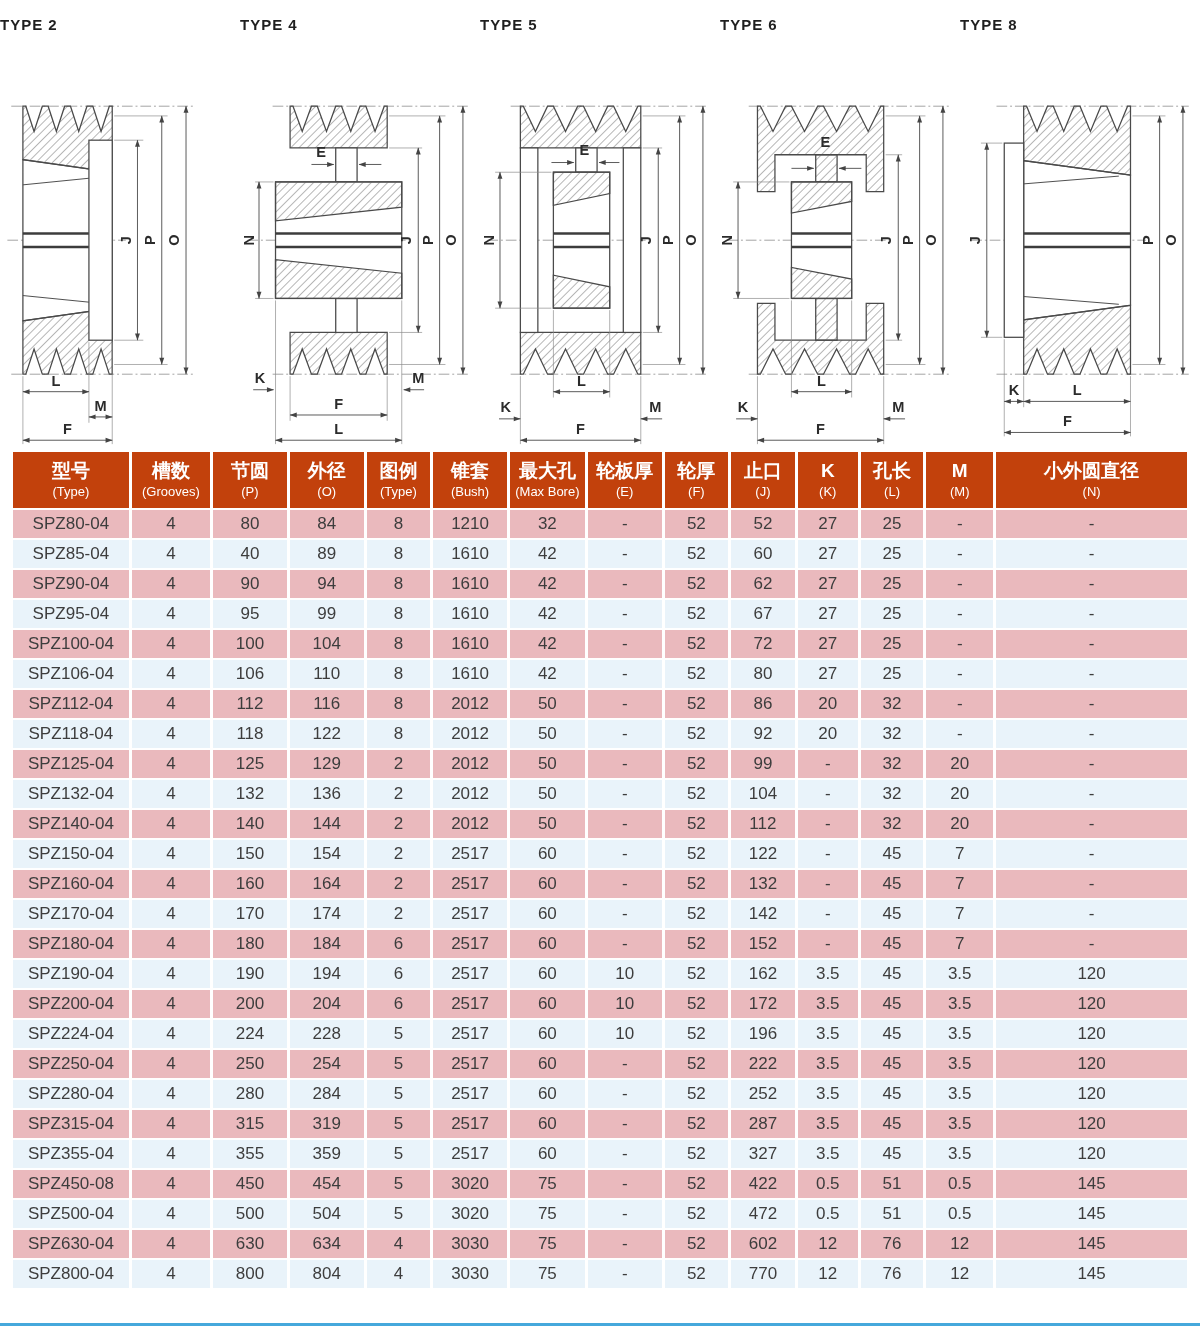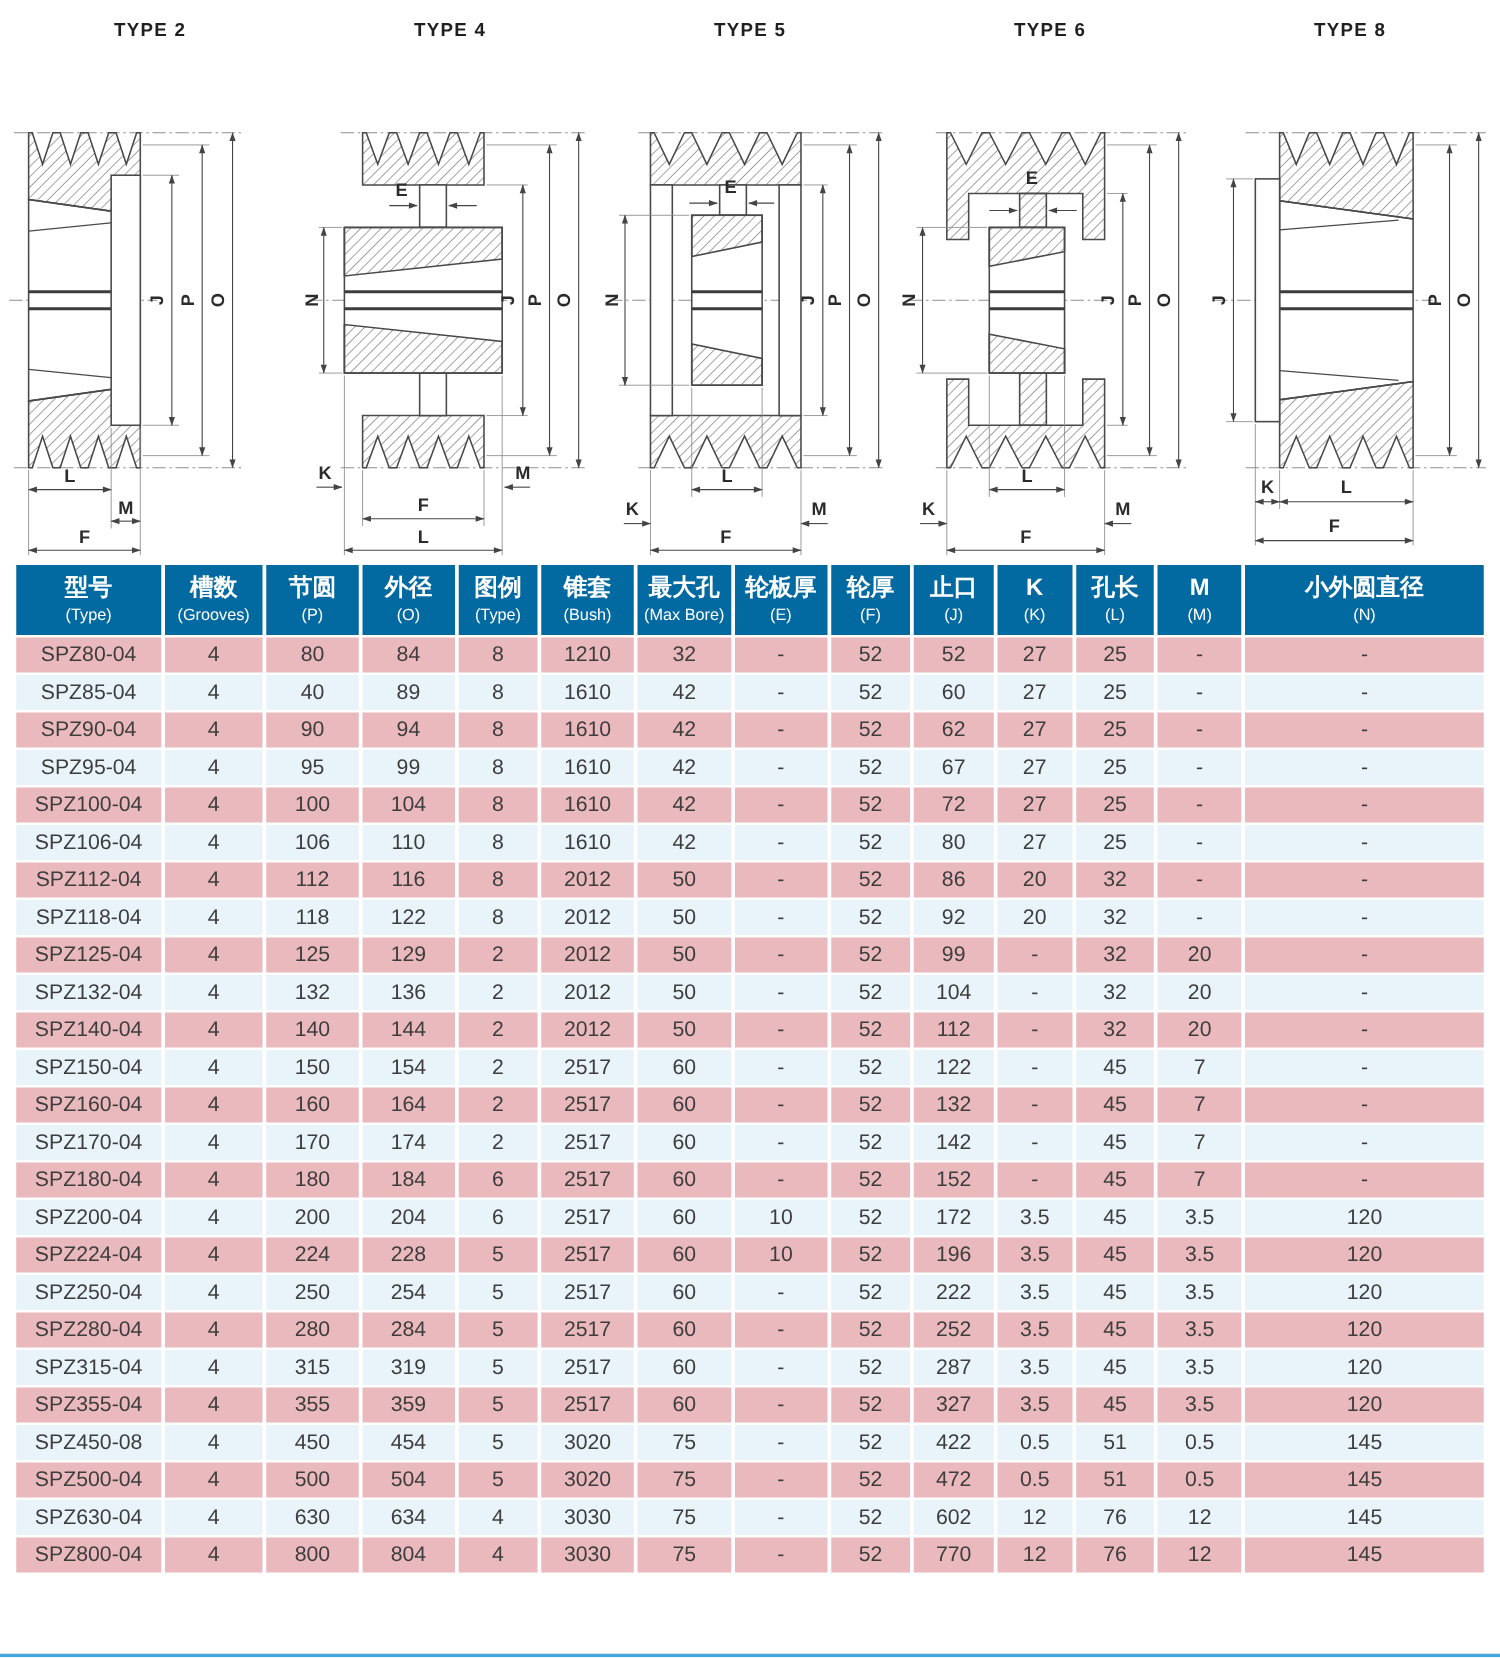--- a/index.html
+++ b/index.html
@@ -2,37 +2,37 @@
 <html><head>
 <meta charset="utf-8">
 <style>
   html,body{margin:0;padding:0;background:#fff;}
   .page{width:1200px;height:1326px;background:#fff;position:relative;overflow:hidden;
         font-family:"Liberation Sans","DejaVu Sans",sans-serif;display:flex;flex-direction:column;}
 
   
   .diagrams{display:flex;height:448px;flex:0 0 auto;}
   .diag{margin:0;width:240px;flex:0 0 240px;}
-  .diag-title{height:30px;padding-top:16px;text-align:center;font-size:15px;font-weight:bold;
+  .diag-title{height:30px;padding-top:16px;font-size:15px;font-weight:bold;
               letter-spacing:1px;color:#1f1f1f;}
   .diag svg{display:block;}
 
   .part{fill:#ffffff;stroke:#4a4a4a;stroke-width:1.3;}
   .hat{fill:url(#hatch);stroke:#4a4a4a;stroke-width:1.3;}
   .dim{stroke:#444;stroke-width:0.9;fill:none;}
   .ext{stroke:#8a8a8a;stroke-width:0.7;fill:none;}
   .cl{stroke:#8a8a8a;stroke-width:0.8;stroke-dasharray:11 3 2 3;fill:none;}
   .thick{stroke:#3c3c3c;stroke-width:2.6;}
   .thin{stroke:#4a4a4a;stroke-width:1;}
   text.dl{font-family:"Liberation Sans","DejaVu Sans",sans-serif;font-size:15px;font-weight:bold;fill:#2b2b2b;}
 
   
   .table-wrap{padding:2px 10px 0 10px;flex:1 1 auto;}
   table{width:100%;border-collapse:separate;border-spacing:3px 2px;table-layout:fixed;}
-  th{background:#0369a1;color:#fff;vertical-align:middle;padding:8px 1px 9px;}
+  th{background:#c2410c;color:#fff;vertical-align:middle;padding:8px 1px 9px;}
   .h-zh{font-size:19px;font-weight:bold;line-height:1.15;}
   .h-en{font-size:13px;font-weight:normal;line-height:1.2;margin-top:2px;}
   td{text-align:center;font-size:17px;color:#3d3d3d;padding:0 1px;height:28px;line-height:28px;
      white-space:nowrap;overflow:hidden;}
   tbody tr:nth-child(odd) td{background:#eab9bd;}
   tbody tr:nth-child(even) td{background:#e9f3fa;}
   col.c1{width:10.2%} col.c2{width:6.9%} col.c3{width:6.5%} col.c4{width:6.5%}
   col.c5{width:5.6%} col.c6{width:6.5%} col.c7{width:6.6%} col.c8{width:6.5%}
   col.c9{width:5.6%} col.c10{width:5.6%} col.c11{width:5.3%} col.c12{width:5.5%}
   col.c13{width:5.9%} col.c14{width:16.8%}
@@ -589,20 +589,36 @@
             <td>60</td>
             <td>-</td>
             <td>52</td>
             <td>152</td>
             <td>-</td>
             <td>45</td>
             <td>7</td>
             <td>-</td>
           </tr>
           <tr>
+            <td>SPZ190-04</td>
+            <td>4</td>
+            <td>190</td>
+            <td>194</td>
+            <td>6</td>
+            <td>2517</td>
+            <td>60</td>
+            <td>10</td>
+            <td>52</td>
+            <td>162</td>
+            <td>3.5</td>
+            <td>45</td>
+            <td>3.5</td>
+            <td>120</td>
+          </tr>
+          <tr>
             <td>SPZ200-04</td>
             <td>4</td>
             <td>200</td>
             <td>204</td>
             <td>6</td>
             <td>2517</td>
             <td>60</td>
             <td>10</td>
             <td>52</td>
             <td>172</td>

